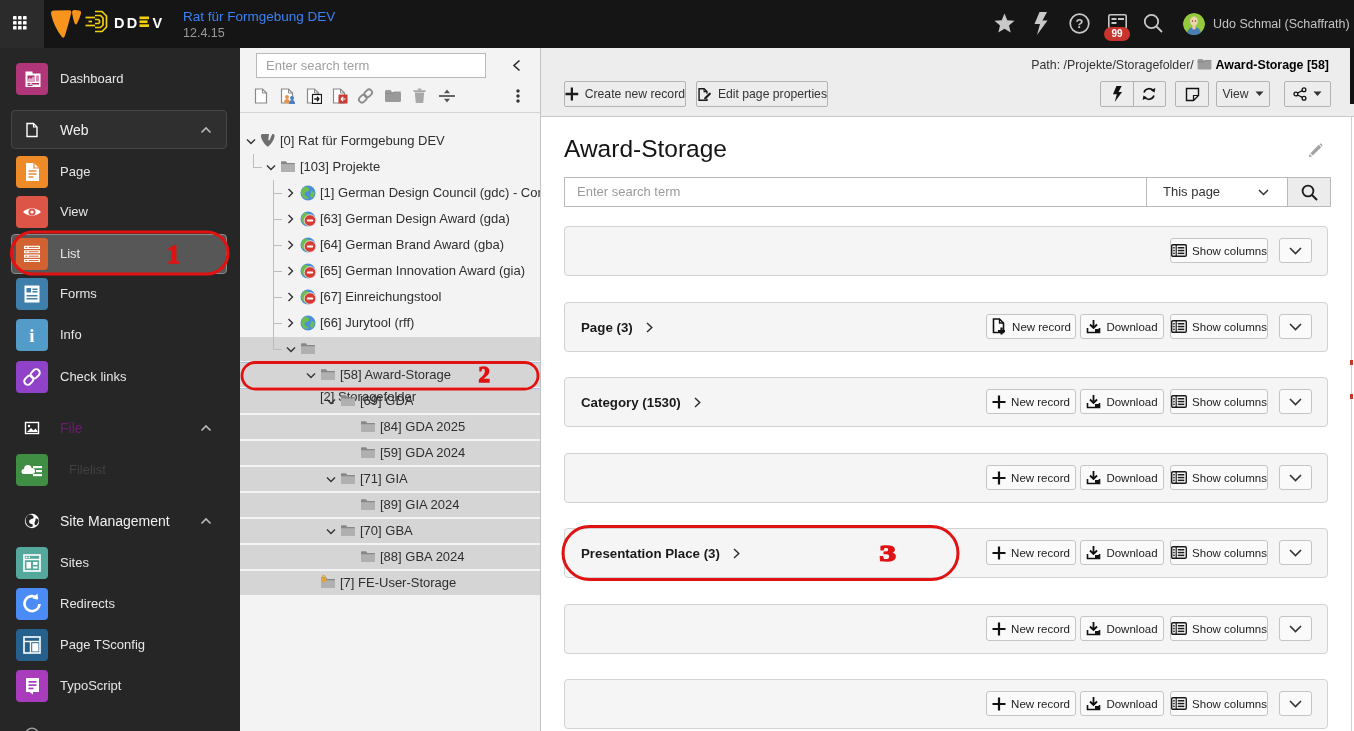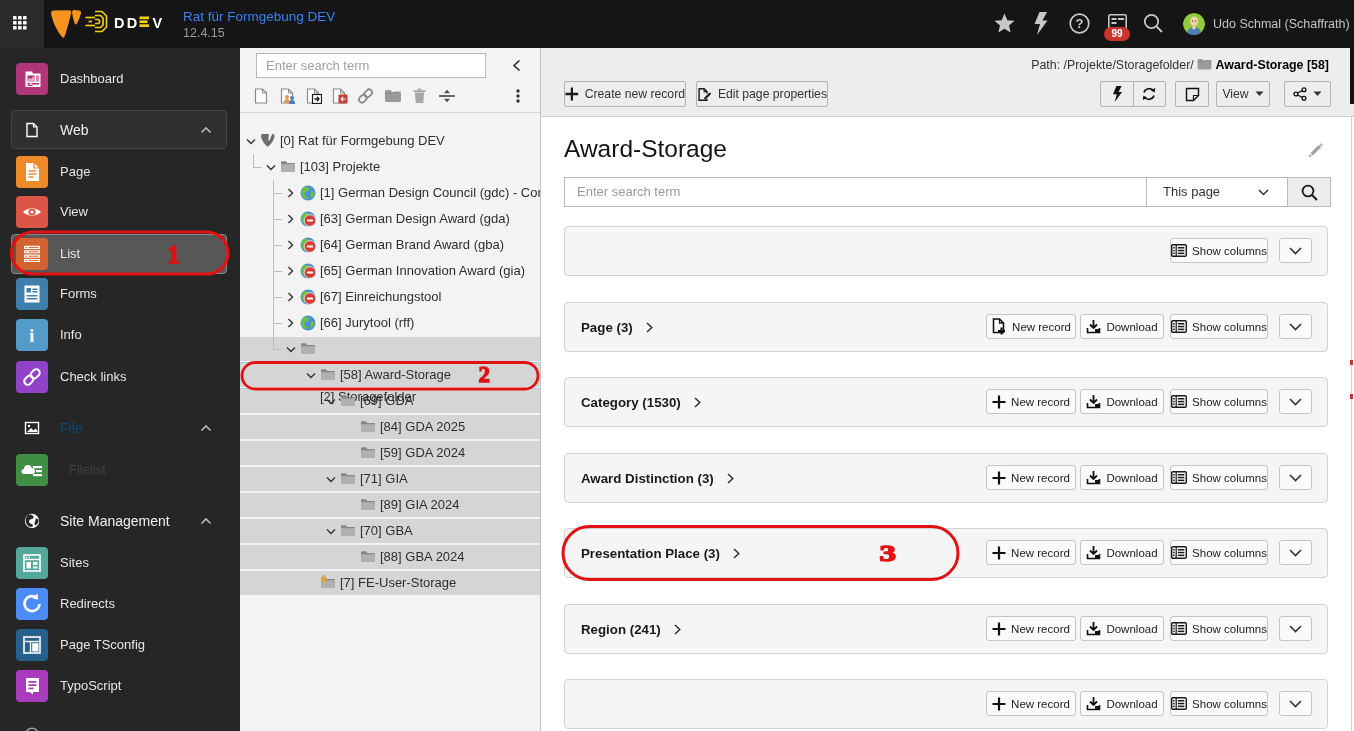--- a/index.html
+++ b/index.html
@@ -161,21 +161,21 @@
           <rect x="6.5" y="12.5" width="10" height="7" rx="3.5"></rect>
           <rect x="15.5" y="12.5" width="10" height="7" rx="3.5"></rect>
         </g>
       </svg></div>
 <div class="ab" style="left:60px;top:369px;color:#e6e6e6;font-size:13px;line-height:16px;">Check links</div>
 <div class="ab" style="left:24px;top:420px;"><svg width="16" height="16" viewBox="0 0 16 16">
         <rect x="1.5" y="2.5" width="13" height="11" fill="none" stroke="#fff" stroke-width="1.4"></rect>
         <circle cx="5" cy="6" r="1.2" fill="#fff"></circle>
         <path d="M3 12 L7 8 L9.5 10.5 L11.5 8.5 L13.5 11 L13.5 12 Z" fill="#fff"></path>
       </svg></div>
-<div class="ab" style="left:60px;top:420px;color:#0c4a6e;font-size:14px;line-height:16px;">File</div>
+<div class="ab" style="left:60px;top:420px;color:#701a75;font-size:14px;line-height:16px;">File</div>
 <svg class="ab" style="left:200px;top:424px" width="12" height="8" viewBox="0 0 12 8">
       <path d="M1.5 6.5 L6 2 L10.5 6.5" fill="none" stroke="#b9b9b9" stroke-width="1.6"></path>
     </svg>
 <div class="ab" style="left:16px;top:454px;width:32px;height:32px;background:#3f8e44;border-radius:4px;"><svg width="32" height="32" viewBox="0 0 32 32">
         <path d="M8 20 Q5.5 20 5.5 17.5 Q5.5 15 8 15 Q8 11 12 11 Q15 11 15.5 14 L16 14 Q19 14 19 17 Q19 20 16 20 Z" fill="#fff"></path>
         <g fill="#fff">
           <rect x="17" y="12" width="9" height="2.2"></rect>
           <rect x="20" y="16" width="6" height="2.2"></rect>
           <rect x="17" y="20" width="9" height="2.2"></rect>
         </g>
@@ -575,23 +575,20 @@
         <rect x="6.8" y="3" width="6.5" height="1.5" fill="#1a1a1a"></rect>
         <rect x="6.8" y="5.8" width="6.5" height="1.5" fill="#1a1a1a"></rect>
         <rect x="6.8" y="8.6" width="6.5" height="1.5" fill="#1a1a1a"></rect>
       </svg>Show columns</div>
 <div style="position:absolute;height:25px;background:#fafafa;border:1px solid #c5c5c5;border-radius:3px;font-size:11.5px;color:#222;display:flex;align-items:center;justify-content:center;gap:5px;white-space:nowrap;left:1279px;top:389px;width:33px;">
       <svg width="13" height="8" viewBox="0 0 13 8">
         <path d="M1 1 L6.5 6.5 L12 1" fill="none" stroke="#333" stroke-width="1.6"></path>
       </svg>
     </div>
 <div class="ab" style="left:564px;top:453px;width:764px;height:50px;background:#f5f5f5;border:1px solid #d2d2d2;border-radius:4px;"></div>
-<div class="ab" style="left:581px;top:453px;height:50px;display:flex;align-items:center;font-size:13.3px;font-weight:bold;color:#1a1a1a;">Award Distinction (3)<svg width="7" height="11" viewBox="0 0 7 11" style="margin-left:13px">
-        <path d="M1 1 L5.8 5.5 L1 10" fill="none" stroke="#2a2a2a" stroke-width="1.4"></path>
-      </svg></div>
 <div style="position:absolute;height:25px;background:#fafafa;border:1px solid #c5c5c5;border-radius:3px;font-size:11.5px;color:#222;display:flex;align-items:center;justify-content:center;gap:5px;white-space:nowrap;left:986px;top:465px;width:90px;"><svg width="14" height="14" viewBox="0 0 14 14">
         <path d="M7 0.5 L7 13.5 M0.5 7 L13.5 7" stroke="#111" stroke-width="2.2"></path>
       </svg>New record</div>
 <div style="position:absolute;height:25px;background:#fafafa;border:1px solid #c5c5c5;border-radius:3px;font-size:11.5px;color:#222;display:flex;align-items:center;justify-content:center;gap:5px;white-space:nowrap;left:1080px;top:465px;width:84px;"><svg width="15" height="15" viewBox="0 0 15 15">
         <path d="M7.5 1 L7.5 8.5 M4 5.5 L7.5 9 L11 5.5" fill="none" stroke="#111" stroke-width="1.8"></path>
         <path d="M1.5 9 L1.5 13.5 L13.5 13.5 L13.5 9" fill="none" stroke="#111" stroke-width="1.6"></path>
         <rect x="9" y="10" width="4" height="3" fill="#111"></rect>
       </svg>Download</div>
 <div style="position:absolute;height:25px;background:#fafafa;border:1px solid #c5c5c5;border-radius:3px;font-size:11.5px;color:#222;display:flex;align-items:center;justify-content:center;gap:5px;white-space:nowrap;left:1170px;top:465px;width:98px;"><svg width="16" height="13" viewBox="0 0 16 13">
         <rect x="0.7" y="0.7" width="14.6" height="11.6" rx="1.2" fill="none" stroke="#1a1a1a" stroke-width="1.4"></rect>
@@ -629,23 +626,20 @@
         <rect x="6.8" y="3" width="6.5" height="1.5" fill="#1a1a1a"></rect>
         <rect x="6.8" y="5.8" width="6.5" height="1.5" fill="#1a1a1a"></rect>
         <rect x="6.8" y="8.6" width="6.5" height="1.5" fill="#1a1a1a"></rect>
       </svg>Show columns</div>
 <div style="position:absolute;height:25px;background:#fafafa;border:1px solid #c5c5c5;border-radius:3px;font-size:11.5px;color:#222;display:flex;align-items:center;justify-content:center;gap:5px;white-space:nowrap;left:1279px;top:540px;width:33px;">
       <svg width="13" height="8" viewBox="0 0 13 8">
         <path d="M1 1 L6.5 6.5 L12 1" fill="none" stroke="#333" stroke-width="1.6"></path>
       </svg>
     </div>
 <div class="ab" style="left:564px;top:604px;width:764px;height:50px;background:#f5f5f5;border:1px solid #d2d2d2;border-radius:4px;"></div>
-<div class="ab" style="left:581px;top:604px;height:50px;display:flex;align-items:center;font-size:13.3px;font-weight:bold;color:#1a1a1a;">Region (241)<svg width="7" height="11" viewBox="0 0 7 11" style="margin-left:13px">
-        <path d="M1 1 L5.8 5.5 L1 10" fill="none" stroke="#2a2a2a" stroke-width="1.4"></path>
-      </svg></div>
 <div style="position:absolute;height:25px;background:#fafafa;border:1px solid #c5c5c5;border-radius:3px;font-size:11.5px;color:#222;display:flex;align-items:center;justify-content:center;gap:5px;white-space:nowrap;left:986px;top:616px;width:90px;"><svg width="14" height="14" viewBox="0 0 14 14">
         <path d="M7 0.5 L7 13.5 M0.5 7 L13.5 7" stroke="#111" stroke-width="2.2"></path>
       </svg>New record</div>
 <div style="position:absolute;height:25px;background:#fafafa;border:1px solid #c5c5c5;border-radius:3px;font-size:11.5px;color:#222;display:flex;align-items:center;justify-content:center;gap:5px;white-space:nowrap;left:1080px;top:616px;width:84px;"><svg width="15" height="15" viewBox="0 0 15 15">
         <path d="M7.5 1 L7.5 8.5 M4 5.5 L7.5 9 L11 5.5" fill="none" stroke="#111" stroke-width="1.8"></path>
         <path d="M1.5 9 L1.5 13.5 L13.5 13.5 L13.5 9" fill="none" stroke="#111" stroke-width="1.6"></path>
         <rect x="9" y="10" width="4" height="3" fill="#111"></rect>
       </svg>Download</div>
 <div style="position:absolute;height:25px;background:#fafafa;border:1px solid #c5c5c5;border-radius:3px;font-size:11.5px;color:#222;display:flex;align-items:center;justify-content:center;gap:5px;white-space:nowrap;left:1170px;top:616px;width:98px;"><svg width="16" height="13" viewBox="0 0 16 13">
         <rect x="0.7" y="0.7" width="14.6" height="11.6" rx="1.2" fill="none" stroke="#1a1a1a" stroke-width="1.4"></rect>

